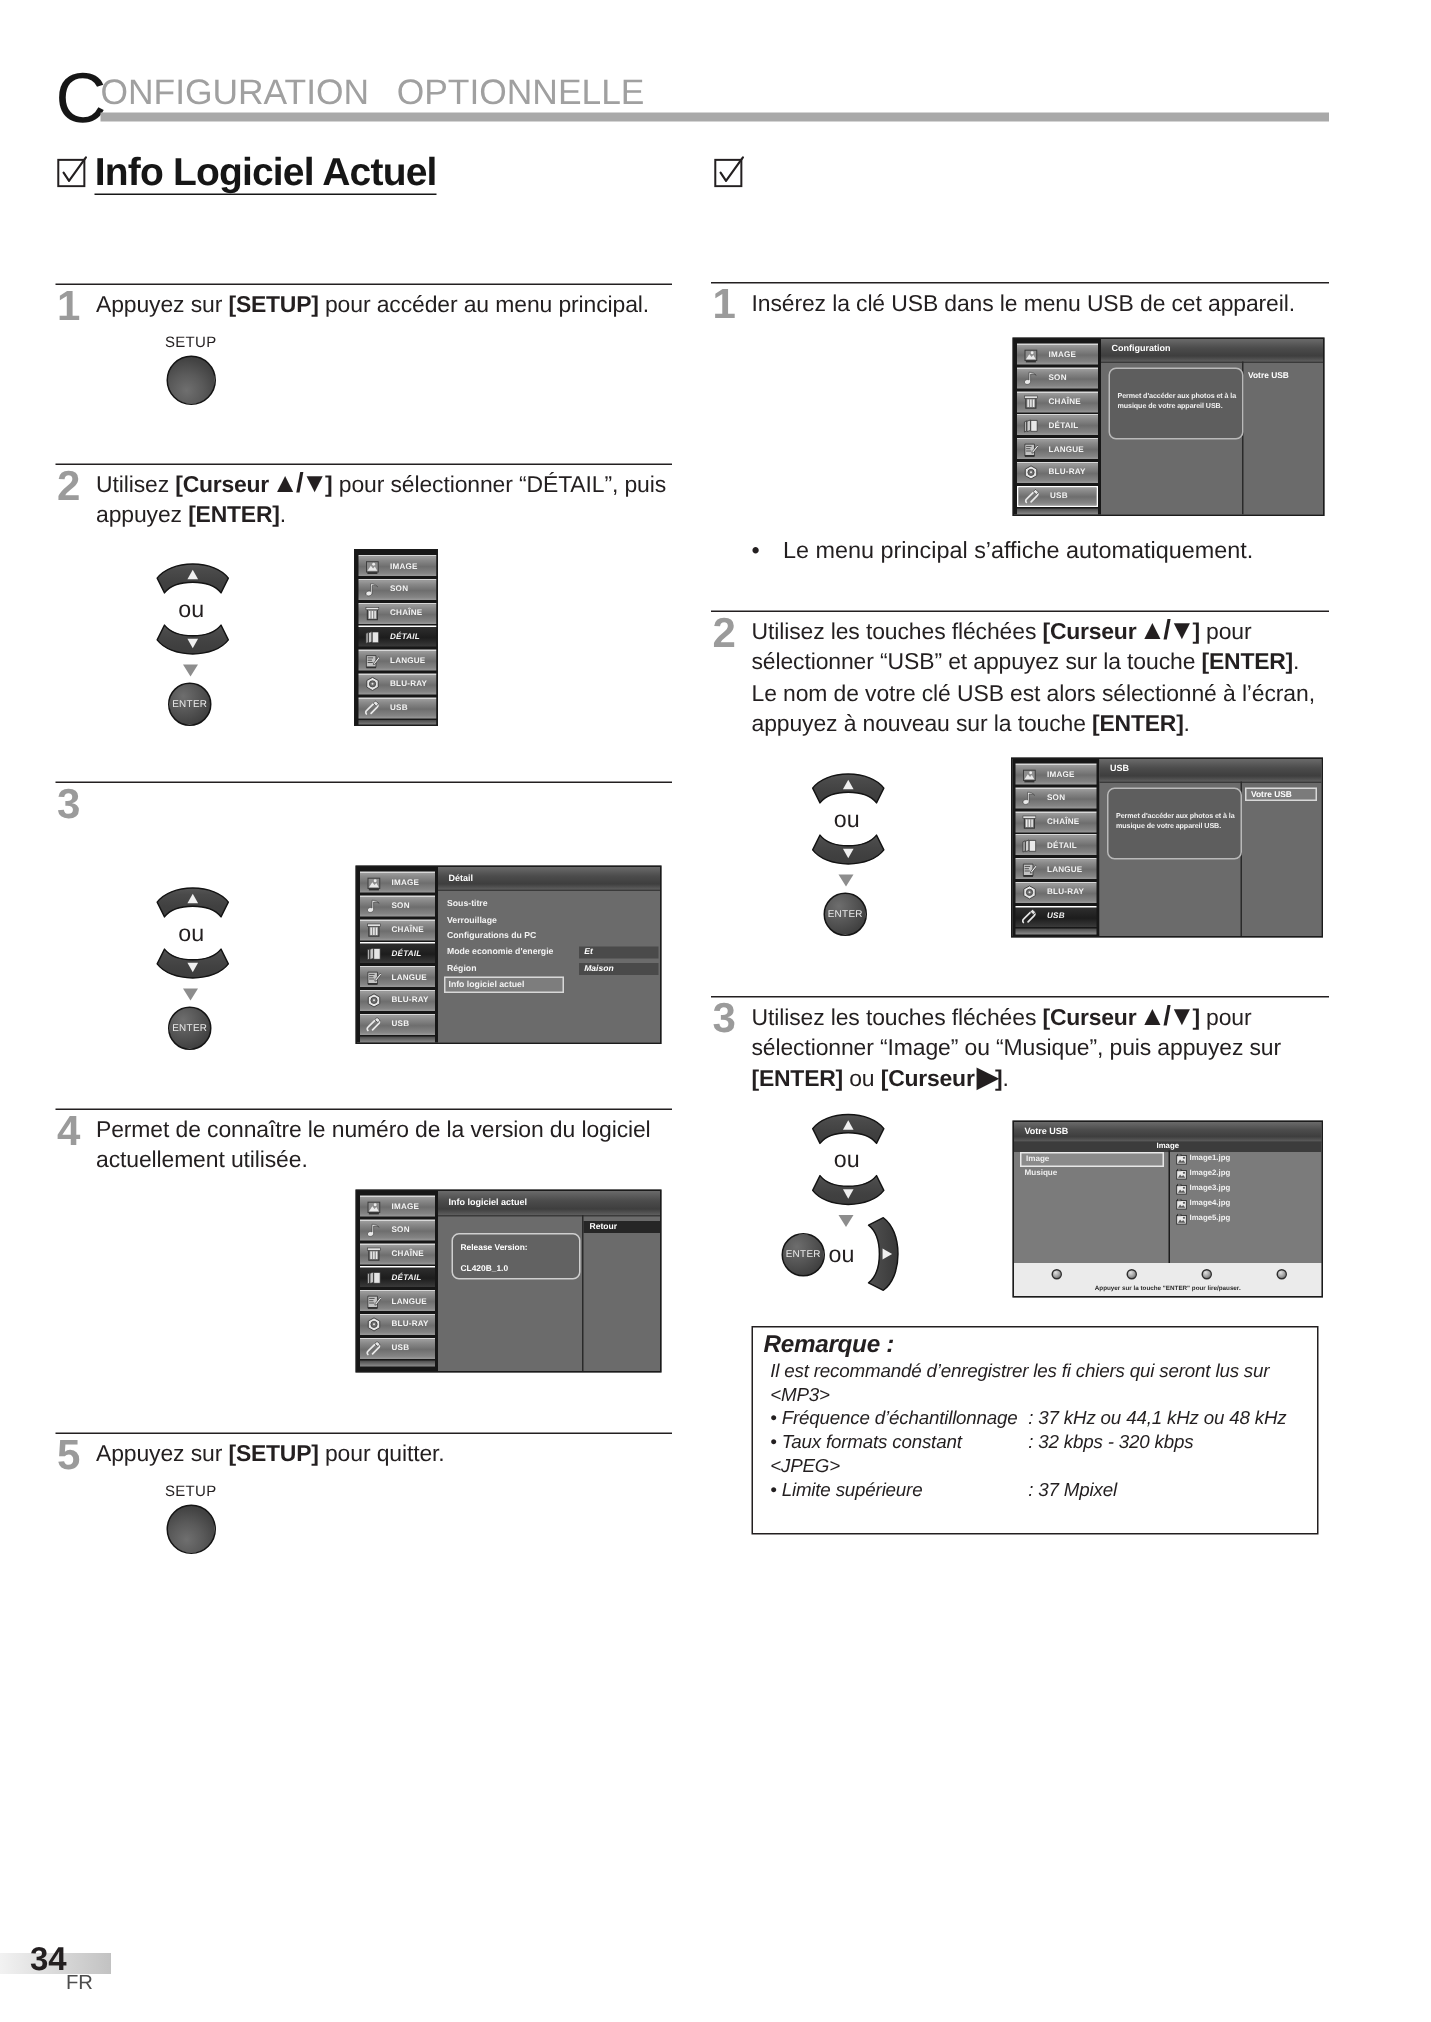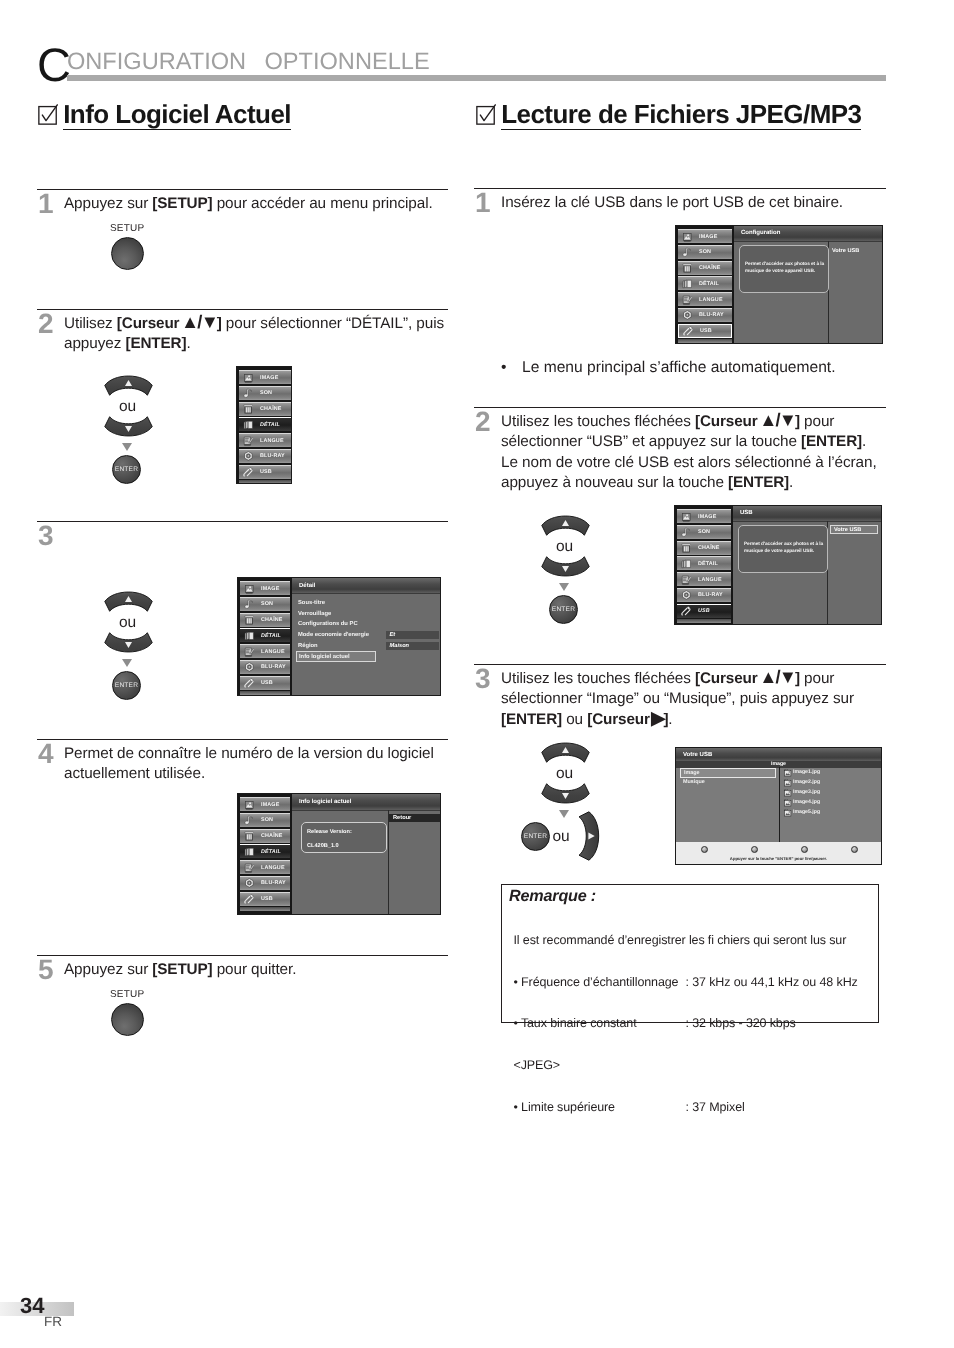--- a/index.html
+++ b/index.html
@@ -118,22 +118,22 @@
            border-right:5.5px solid transparent;border-top:8px solid #8d8d8d;}
   .arcbtn{position:absolute;width:51px;height:21px;}
   .arcbtn.rt{width:24px;height:52px;}
 
   
   .remark{position:absolute;border:1.5px solid #231f20;box-sizing:border-box;
           padding:1px 0 0 7px;}
   .remark .rh{font-size:16.2px;font-weight:bold;font-style:italic;letter-spacing:-.2px;
               line-height:21px;}
   .remark .rbody{padding-left:4.5px;}
-  .remark .rl{font-size:12.5px;line-height:15.7px;white-space:nowrap;
-              letter-spacing:-.12px;margin-top:26px;}
+  .remark .rl{font-size:12.5px;font-style:italic;line-height:15.7px;white-space:nowrap;
+              letter-spacing:-.12px;}
   .remark .rspec{position:relative;}
   .remark .rspec .sv{position:absolute;left:172px;}
 
   
   .pgbar{position:absolute;left:0;top:1302px;width:74px;height:13.5px;
          background:linear-gradient(to right,#f2f2f2,#c2c2c2);}
   .pgnum{position:absolute;left:20px;top:1293px;font-size:22px;font-weight:bold;color:#231f20;}
   .pgfr{position:absolute;left:44px;top:1314px;font-size:13.5px;color:#4d4d4d;}
 </style>
 </head>
@@ -440,27 +440,26 @@
   <div class="stxt" style="left:64px;top:960px;width:385px">Appuyez sur <b>[SETUP]</b> pour quitter.</div>
   <div class="setup-lab" style="left:110px;top:989px">SETUP</div>
   <div class="setup-btn" style="left:111px;top:1003px"></div>
 
   <div class="col right">
     <div class="sec-head">
       <svg class="chk" viewBox="0 0 22 22">
         <rect x="0.9" y="2.7" width="18.2" height="18.4" fill="#fff" stroke="#231f20" stroke-width="1.4"></rect>
         <path d="M4.6 11.6 L8.4 17.4 L20.2 1.0" fill="none" stroke="#231f20" stroke-width="1.5" stroke-linecap="round" stroke-linejoin="round"></path>
       </svg>
-      <div class="sec-title"><u>Lecture de Fichiers JPEG/MP3</u></div>
     </div>
   </div>
 
   <div class="rule" style="left:474px;top:188px;width:412px"></div>
   <div class="snum" style="left:475px;top:189px">1</div>
-  <div class="stxt" style="left:501px;top:193px;width:386px">Insérez la clé USB dans le port USB de cet binaire.</div>
+  <div class="stxt" style="left:501px;top:193px;width:386px">Insérez la clé USB dans le menu USB de cet appareil.</div>
 
   <div class="osd" style="left:675px;top:225px;width:208px;height:119px">
     <div class="sidebar" style="width:58px;padding-top:3px">
         <div class="mi">
           <svg class="micon" viewBox="0 0 11 11">
             <use href="#icoImage"></use>
           </svg>
           <span class="mlab">IMAGE</span>
         </div>
         <div class="mi">
@@ -649,22 +648,23 @@
       <div class="cbtn" style="left:125px"></div>
       <div class="cbtn" style="left:175px"></div>
       <div class="hint">Appuyer sur la touche "ENTER" pour lire/pauser.</div>
     </div>
   </div>
 
   <div class="remark" style="left:501px;top:884px;width:378px;height:139px">
     <div class="rh">Remarque :</div>
     <div class="rbody">
       <div class="rl">Il est recommandé d’enregistrer les fi chiers qui seront lus sur</div>
+      <div class="rl">&lt;MP3&gt;</div>
       <div class="rl rspec"><span class="sn">• Fréquence d’échantillonnage</span><span class="sv">: 37 kHz ou 44,1 kHz ou 48 kHz</span></div>
-      <div class="rl rspec"><span class="sn">• Taux binaire constant</span><span class="sv">: 32 kbps - 320 kbps</span></div>
+      <div class="rl rspec"><span class="sn">• Taux formats constant</span><span class="sv">: 32 kbps - 320 kbps</span></div>
       <div class="rl">&lt;JPEG&gt;</div>
       <div class="rl rspec"><span class="sn">• Limite supérieure</span><span class="sv">: 37 Mpixel</span></div>
     </div>
   </div>
 
   <div class="pgbar"></div>
   <div class="pgnum">34</div>
   <div class="pgfr">FR</div>
 </div>
 

